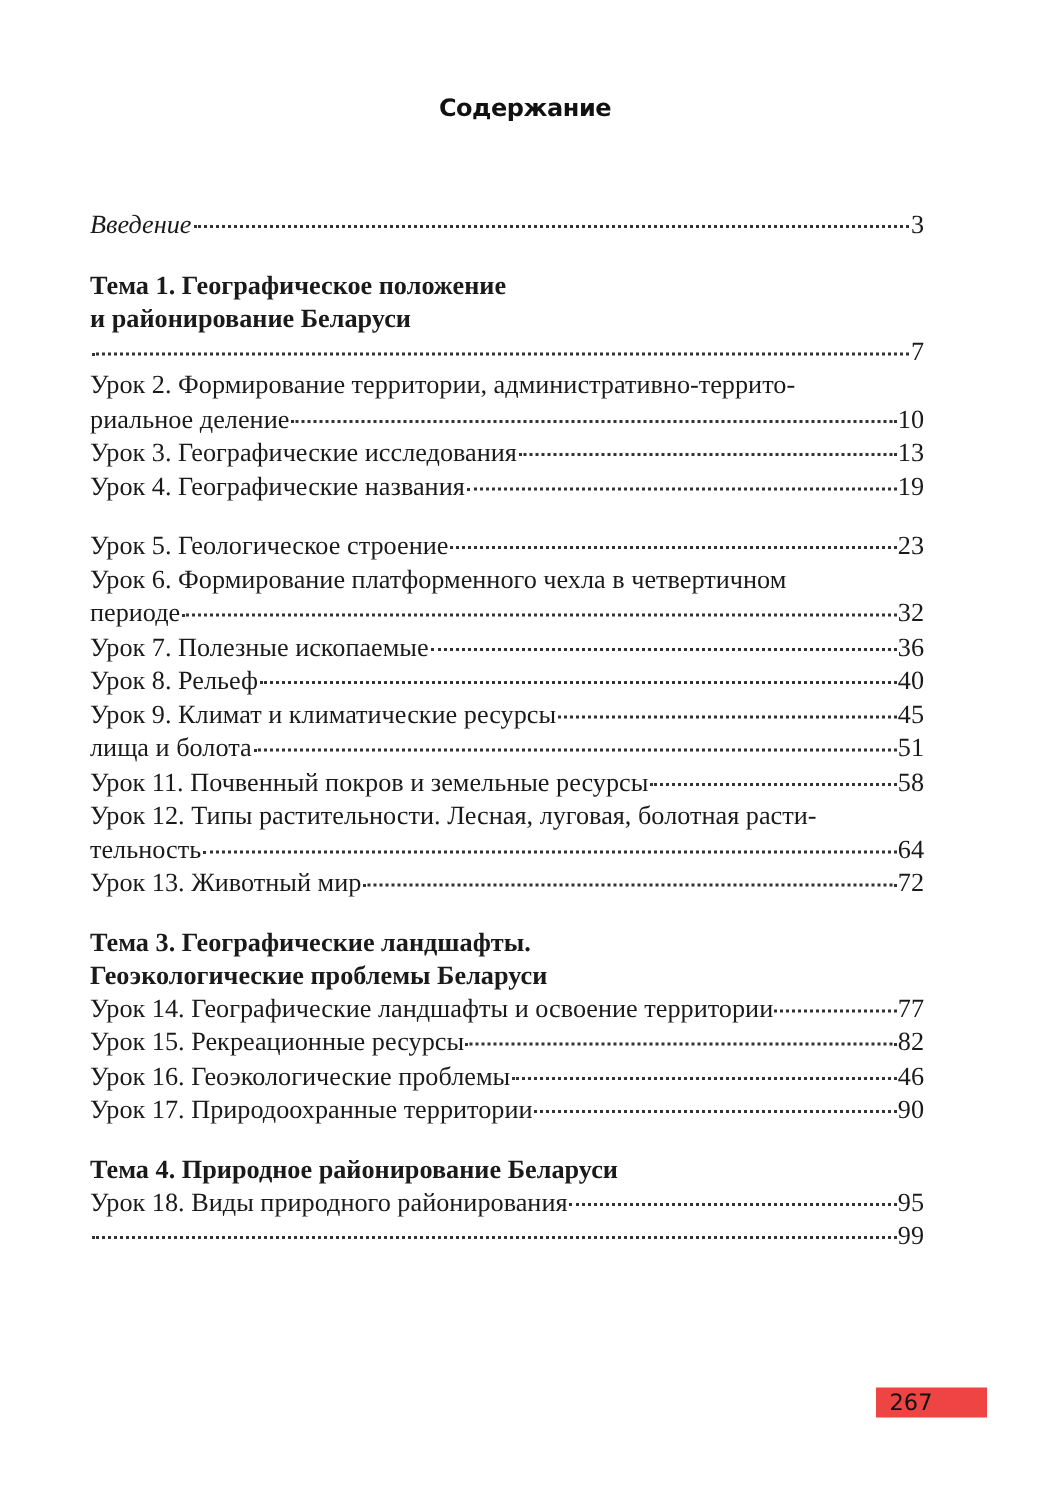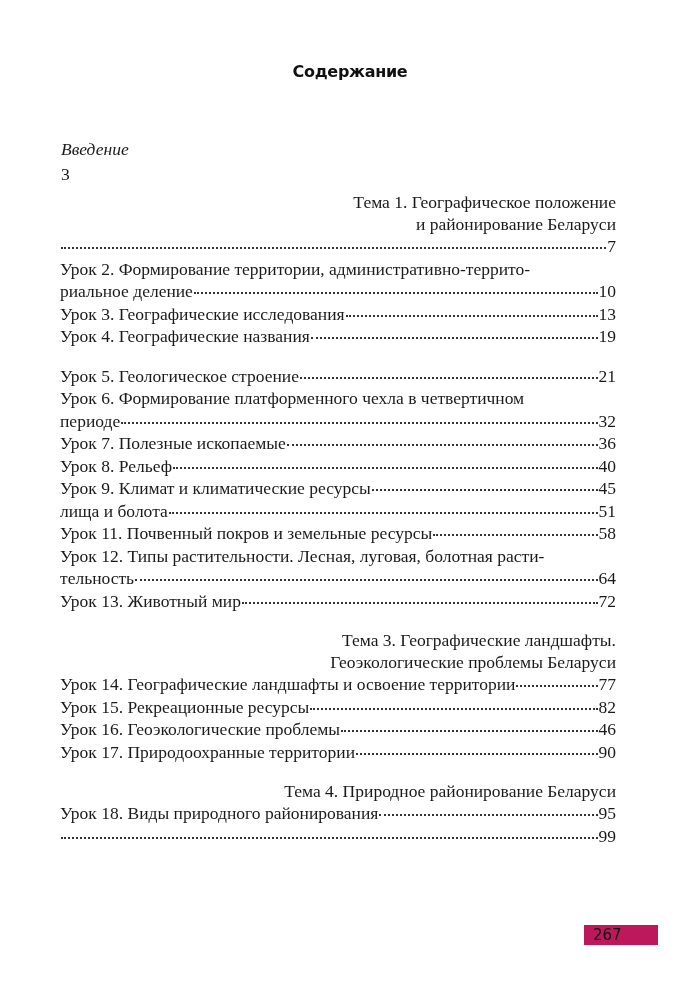--- a/index.html
+++ b/index.html
@@ -55,39 +55,38 @@
     .entry .page {
       flex: 0 0 auto;
     }
     .entry.italic .label {
       font-style: italic;
     }
     .line {
       white-space: nowrap;
     }
     .intro {
-      margin-bottom: 6px;
-      flex-direction: column;
+      margin-bottom: 18px;
     }
     .section-title {
-      text-align: right;
-      font-weight: normal;
+      text-align: left;
+      font-weight: bold;
       line-height: 22px;
       margin-bottom: 0;
     }
     .section {
       margin-bottom: 17px;
     }
     .folio {
       position: absolute;
       left: 584px;
       top: 925px;
       width: 74px;
       height: 20px;
-      background: #be185d;
+      background: #ef4444;
       font-family: "DejaVu Sans", sans-serif;
       font-size: 15px;
       line-height: 20px;
       text-indent: 9px;
       color: #111;
     }
   </style>
 </head>
 <body>
 
@@ -132,21 +131,21 @@
             <span class="leader"></span>
             <span class="page">19</span>
           </div>
         </div>
       </div>
       <div class="section">
         <div>
           <div class="entry">
             <span class="label">Урок 5. Геологическое строение</span>
             <span class="leader"></span>
-            <span class="page">21</span>
+            <span class="page">23</span>
           </div>
         </div>
         <div>
           <div class="line">Урок 6. Формирование платформенного чехла в четвертичном</div>
           <div class="entry">
             <span class="label">периоде</span>
             <span class="leader"></span>
             <span class="page">32</span>
           </div>
         </div>

